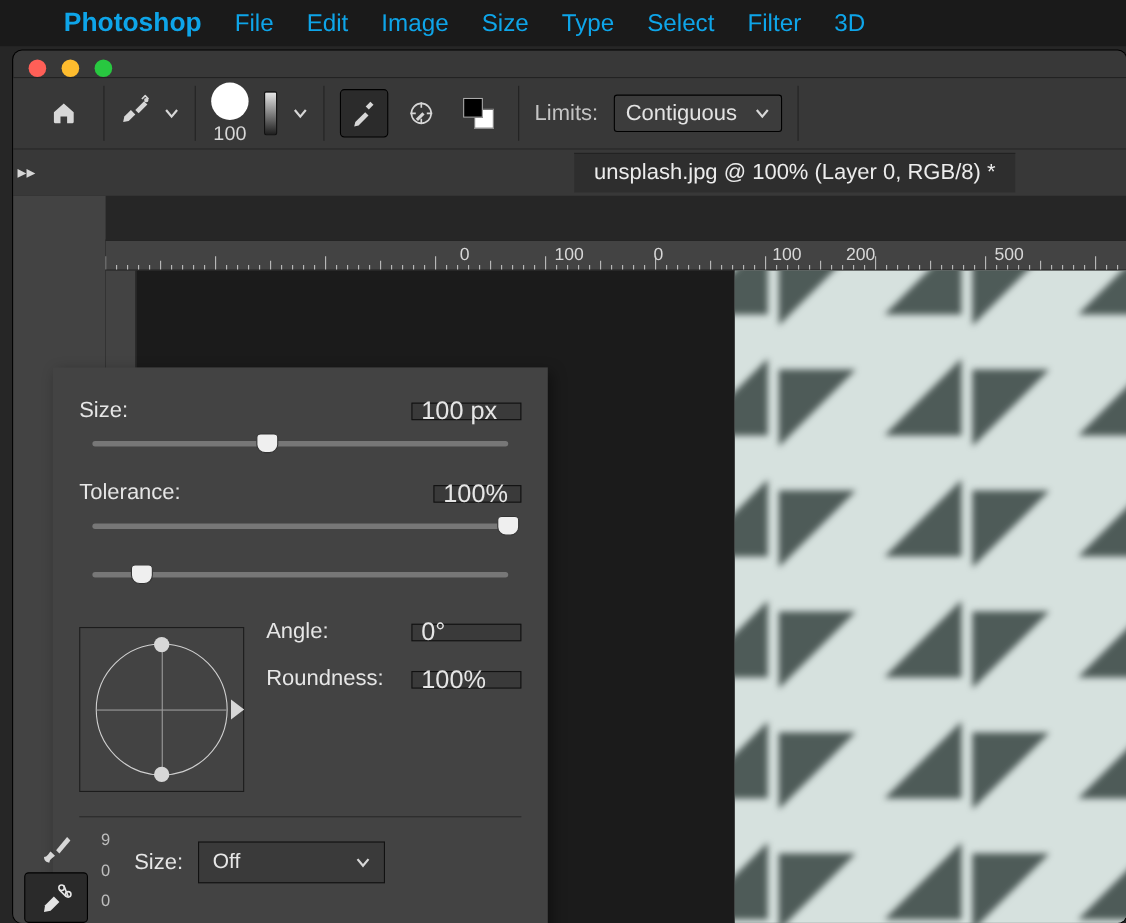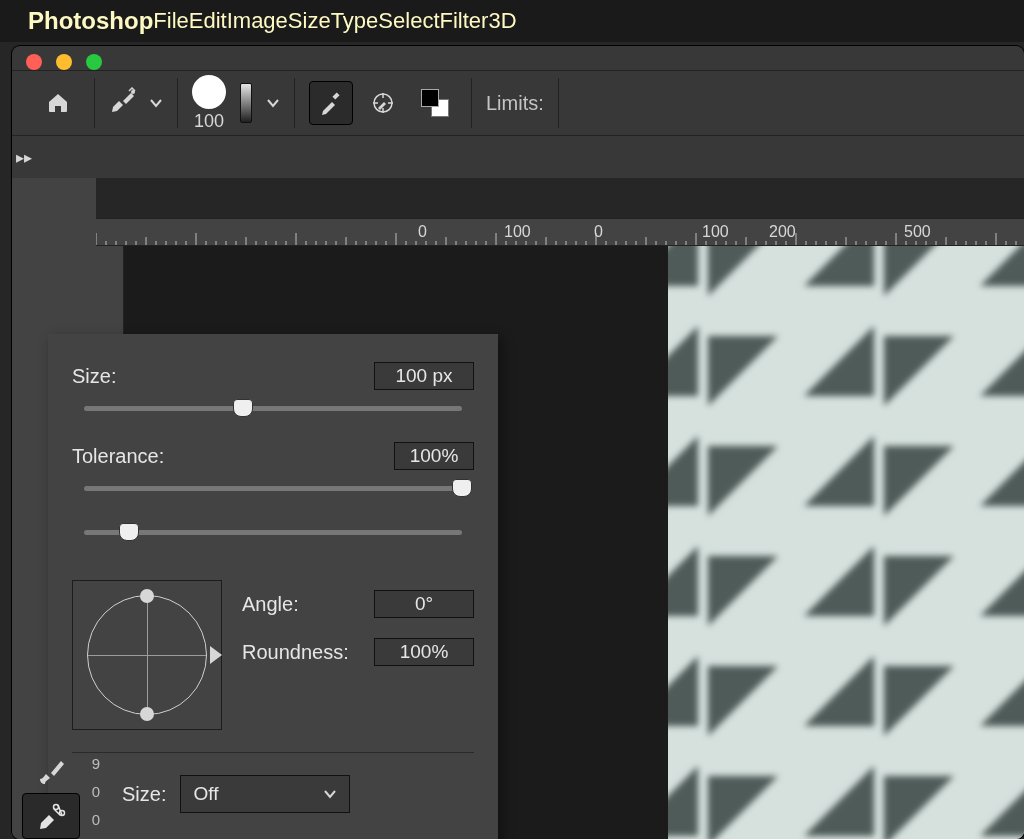--- a/index.html
+++ b/index.html
@@ -1,18 +1,18 @@
 <!DOCTYPE html>
 <html><head>
 <meta charset="utf-8">
 <style>
   * { box-sizing: border-box; margin: 0; padding: 0; font-family: -apple-system, "Helvetica Neue", Arial, sans-serif; }
   html, body { width: 1024px; height: 839px; overflow: hidden; background: #262626; }
   
-  .menubar { height: 42px; background: #1a1a1a; display: flex; align-items: center; padding-left: 28px; color: #fef9c3; font-size: 22px; }
+  .menubar { height: 42px; background: #1a1a1a; display: flex; align-items: center; padding-left: 28px; gap: 30px; color: #0ea5e9; font-size: 22px; }
   .menubar .apple { font-size: 26px; color: #fff; }
   .menubar .app { font-weight: 700; font-size: 24px; }
   .menubar .item { font-weight: 500; }
   
   .window { position: absolute; left: 12px; top: 46px; width: 1012px; height: 793px; background: #383838; border-radius: 8px; box-shadow: 0 0 0 1px #000; overflow: hidden; }
   .traffic { height: 24px; display: flex; align-items: center; gap: 14px; padding: 14px 14px 6px 14px; }
   .traffic .dot { width: 16px; height: 16px; border-radius: 50%; }
   .t-close { background: #ff5f57; } .t-min { background: #febc2e; } .t-max { background: #28c840; }
   
   .optbar { height: 66px; background: #383838; border-top:1px solid #222; border-bottom:1px solid #222; display: flex; align-items: center; padding: 0 10px; color: #d7d7d7; font-size: 20px; }
@@ -45,21 +45,21 @@
   .ruler-h { position:absolute; left:84px; right:0; top:40px; height:28px; background:#434343; border-top:1px solid #222; border-bottom:1px solid #222; }
   .ruler-ticks { position:absolute; inset:0; }
   .ruler-num { position:absolute; top:4px; color:#d7d7d7; font-size:16px; }
   .ruler-v { position:absolute; left:84px; top:68px; width:28px; bottom:0; background:#434343; border-right:1px solid #222; }
   
   .photo { position:absolute; left:656px; top:68px; right:0; bottom:0; background:#d6e1de; overflow:hidden; }
   .tri { position:absolute; width:0; height:0; filter: blur(3px); }
   
   .panel { position:absolute; left:36px; top:156px; width:450px; height:582px; background:#434343; box-shadow: 4px 4px 12px rgba(0,0,0,0.4); color:#e6e6e6; font-size:20px; padding:28px 24px 20px 24px; }
   .row { display:flex; align-items:center; justify-content:space-between; margin-bottom:8px; }
-  .field { height:28px; width:100px; background:#3a3a3a; border:1px solid #111; display:flex; align-items:center; padding:0 8px; font-size:19px;justify-content:center; }
+  .field { height:16px; width:100px; background:#3a3a3a; border:1px solid #111; display:flex; align-items:center; padding:0 8px; font-size:23px; }
   .slider { position:relative; height:20px; margin:4px 12px 24px 12px; }
   .track { position:absolute; left:0; right:0; top:8px; height:5px; background:#777; border-radius:3px; }
   .thumb { position:absolute; top:1px; width:20px; height:18px; background:#efefef; border:1px solid #333; border-radius:4px 4px 8px 8px; transform:translateX(-50%); }
   .angle-box { width:150px; height:150px; border:1px solid #1c1c1c; display:flex; align-items:center; justify-content:center; margin-top:14px; }
   .angle-circle { position:relative; width:120px; height:120px; border:1px solid #cfcfcf; border-radius:50%; }
   .angle-circle .haxis { position:absolute; left:0; right:0; top:50%; height:1px; background:#9c9c9c; }
   .angle-circle .vaxis { position:absolute; top:0; bottom:0; left:50%; width:1px; background:#9c9c9c; }
   .angle-circle .arrow { position:absolute; right:-16px; top:50%; transform:translateY(-50%); width:0;height:0;border-top:9px solid transparent;border-bottom:9px solid transparent;border-left:12px solid #d7d7d7; }
   .angle-circle .h1 { position:absolute; left:50%; top:-7px; width:14px; height:14px; background:#d7d7d7; border-radius:50%; transform:translateX(-50%); }
   .angle-circle .h2 { position:absolute; left:50%; bottom:-7px; width:14px; height:14px; background:#d7d7d7; border-radius:50%; transform:translateX(-50%); }
@@ -147,26 +147,35 @@
       <div class="icon-btn">
         <div class="color-swatch">
             <div class="back"></div>
             <div class="front"></div>
           </div>
       </div>
     </div>
     <div class="vdiv"></div>
     <div class="optgroup">
       <span class="opt-label">Limits:</span>
+      <div class="select-box">
+        <span>Contiguous</span>
+        <svg class="chev" viewBox="0 0 14 14">
+            <polyline points="2,4 7,10 12,4"></polyline>
+          </svg>
+      </div>
     </div>
     <div class="vdiv"></div>
   </div>
 
   <div class="tabbar">
     <span class="dbl-chev">▸▸</span>
+    <div class="tab">
+        <span>unsplash.jpg @ 100% (Layer 0, RGB/8) *</span>
+      </div>
   </div>
 
   <div class="content">
     <div class="left-cover"></div>
     <div class="canvas-dark"></div>
 
     <div class="ruler-h">
       <svg class="ruler-ticks" width="100%" height="100%">
           <g id="tick-g">
             <line x1="0" y1="14" x2="0" y2="28" stroke="#bdbdbd"></line>
@@ -341,21 +350,21 @@
         <div class="angle-box">
           <div class="angle-circle">
             <div class="haxis"></div>
               <div class="vaxis"></div>
             <div class="arrow"></div>
               <div class="h1"></div>
               <div class="h2"></div>
           </div>
         </div>
         <div style="flex:1">
-          <div class="row" style="margin-top:24px">
+          <div class="row" style="margin-top:7px">
             <span>Angle:</span>
             <div class="field" style="width:100px">
                 <span>0°</span>
               </div>
           </div>
           <div class="row" style="margin-top:20px">
             <span>Roundness:</span>
             <div class="field" style="width:100px">
                 <span>100%</span>
               </div>

